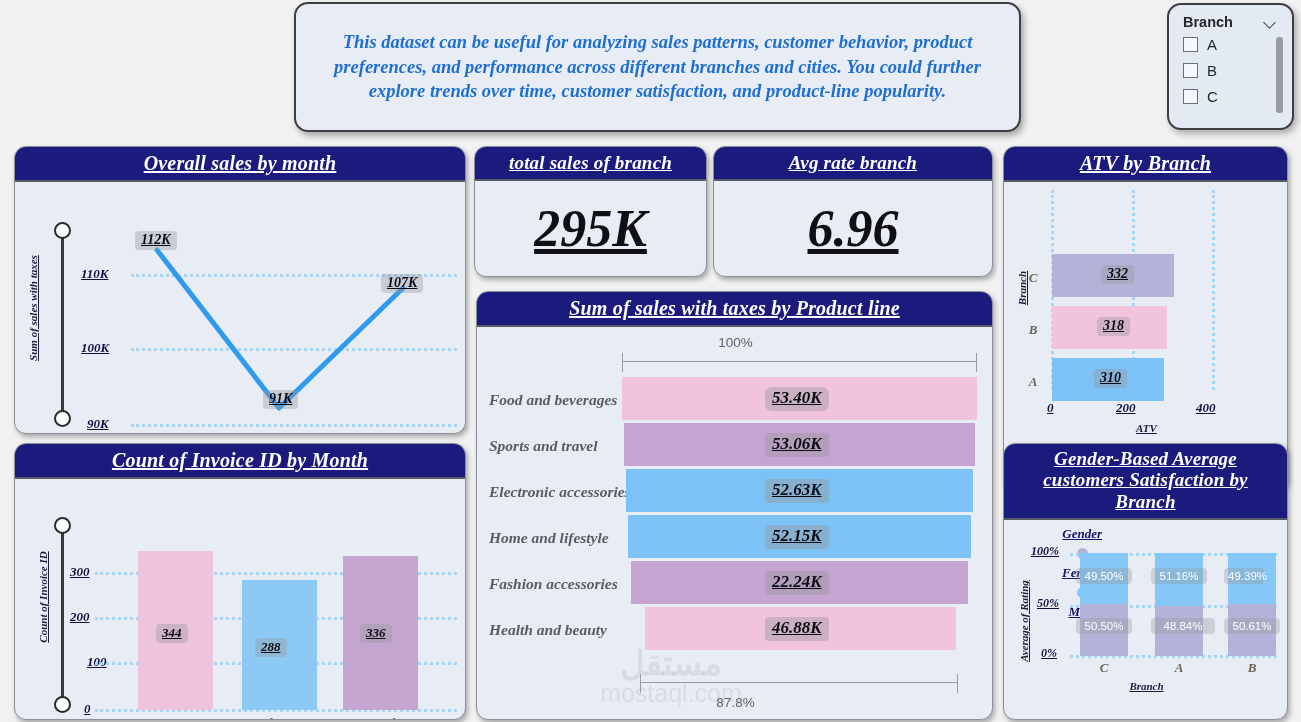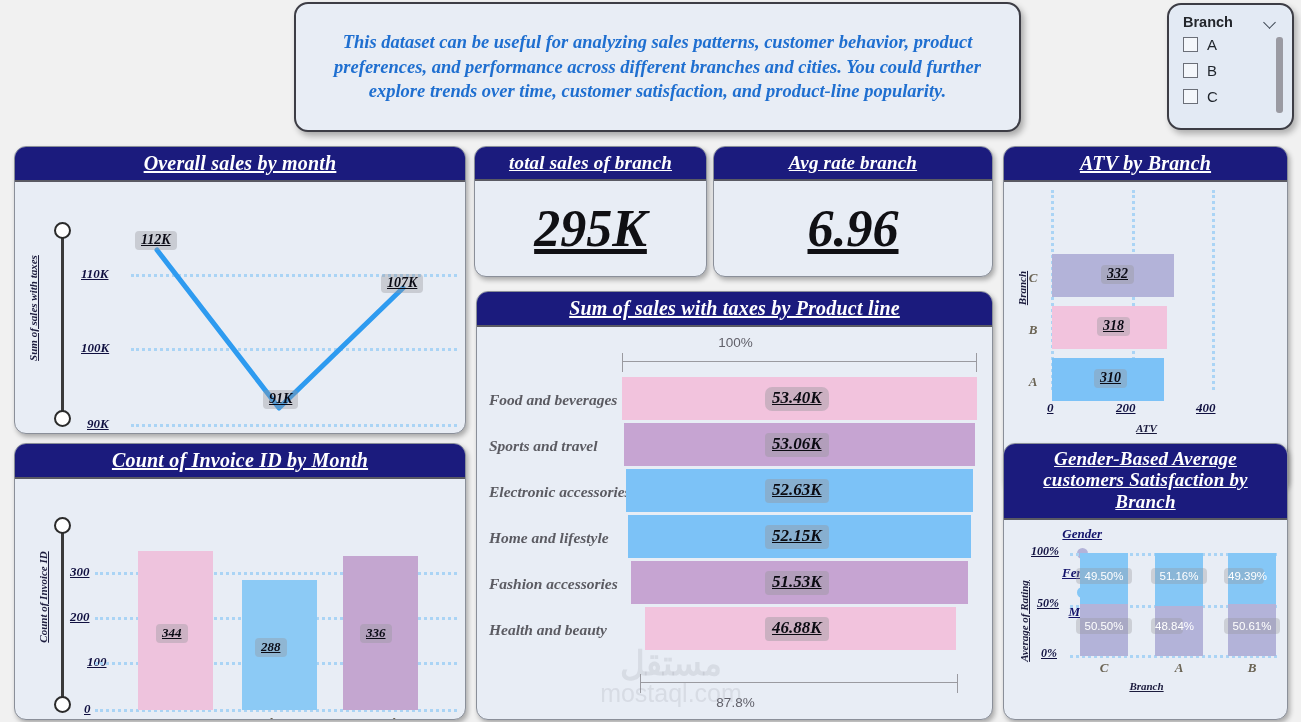--- a/index.html
+++ b/index.html
@@ -311,21 +311,21 @@
       <div class="pl-name" style="top:156px;">Electronic accessories</div>
       <div class="pl-bar" style="left:149px; top:142px; width:347px; height:43px; background:#7cc2f7;"></div>
       <div class="pl-val" style="left:288px; top:152px;">52.63K</div>
 
       <div class="pl-name" style="top:202px;">Home and lifestyle</div>
       <div class="pl-bar" style="left:151px; top:188px; width:343px; height:43px; background:#7cc2f7;"></div>
       <div class="pl-val" style="left:288px; top:198px;">52.15K</div>
 
       <div class="pl-name" style="top:248px;">Fashion accessories</div>
       <div class="pl-bar" style="left:154px; top:234px; width:337px; height:43px; background:#c6a4d2;"></div>
-      <div class="pl-val" style="left:288px; top:244px;">51.53K</div>
+      <div class="pl-val" style="left:288px; top:244px;">22.24K</div>
 
       <div class="pl-name" style="top:294px;">Health and beauty</div>
       <div class="pl-bar" style="left:168px; top:280px; width:311px; height:43px; background:#f2c3dd;"></div>
       <div class="pl-val" style="left:288px; top:290px;">46.88K</div>
 
       <div class="bracket" style="left:163px; width:318px; top:355px;"></div>
       <div class="bracket-lbl" style="left:0; top:368px; width:517px; text-align:center;">87.8%</div>
     </div>
   </div>
 
@@ -394,21 +394,21 @@
       <div class="gridline" style="left:66px; right:10px; top:135px;"></div>
 
       <div class="pl-bar" style="left:76px; top:33px; width:48px; height:51px; background:#85c7f6;"></div>
       <div class="pl-bar" style="left:76px; top:84px; width:48px; height:52px; background:#b3b3d9;"></div>
       <div class="seg-lbl" style="left:72px; top:48px; width:56px;">49.50%</div>
       <div class="seg-lbl" style="left:72px; top:98px; width:56px;">50.50%</div>
 
       <div class="pl-bar" style="left:151px; top:33px; width:48px; height:53px; background:#85c7f6;"></div>
       <div class="pl-bar" style="left:151px; top:86px; width:48px; height:50px; background:#b3b3d9;"></div>
       <div class="seg-lbl" style="left:147px; top:48px; width:56px;">51.16%</div>
-      <div class="seg-lbl" style="left:147px; top:98px; width:32px;">48.84%</div>
+      <div class="seg-lbl" style="left:147px; top:98px; width:64px;">48.84%</div>
 
       <div class="pl-bar" style="left:224px; top:33px; width:48px; height:51px; background:#85c7f6;"></div>
       <div class="pl-bar" style="left:224px; top:84px; width:48px; height:52px; background:#b3b3d9;"></div>
       <div class="seg-lbl" style="left:220px; top:48px; width:40px;">49.39%</div>
       <div class="seg-lbl" style="left:220px; top:98px; width:56px;">50.61%</div>
 
       <div class="cat" style="left:80px;  top:140px; width:40px;">C</div>
       <div class="cat" style="left:155px; top:140px; width:40px;">A</div>
       <div class="cat" style="left:228px; top:140px; width:40px;">B</div>
       <div class="axis-title" style="position:absolute; left:0; top:160px; width:285px; text-align:center;">Branch</div>

